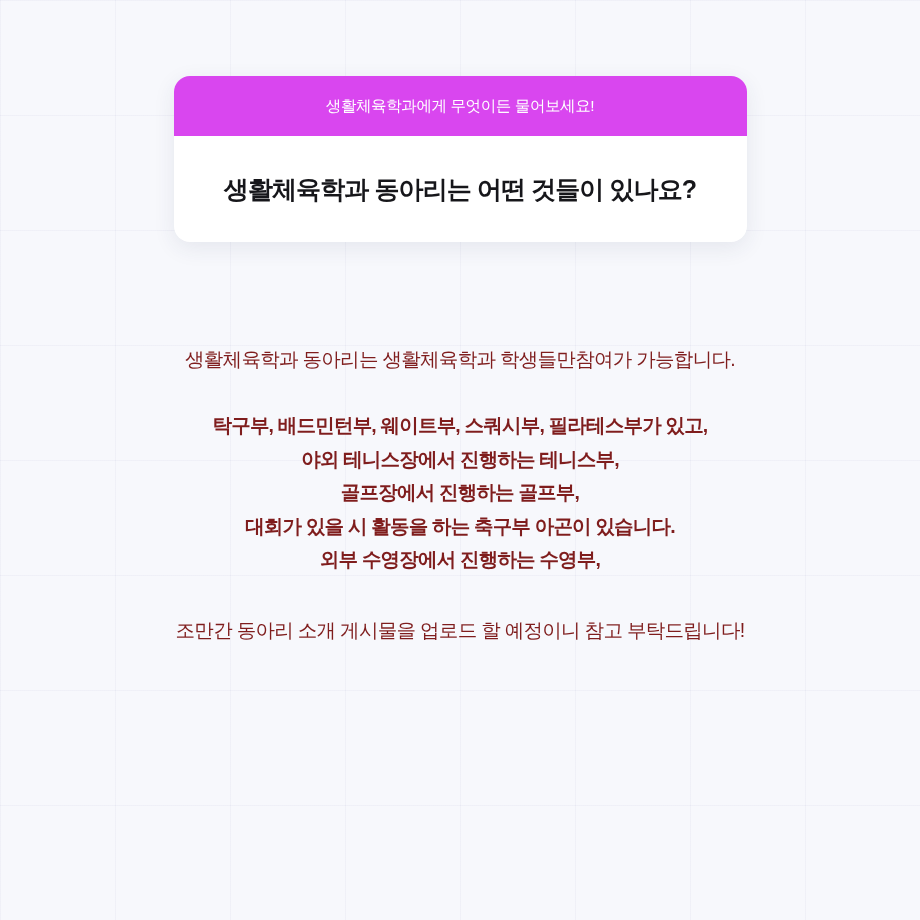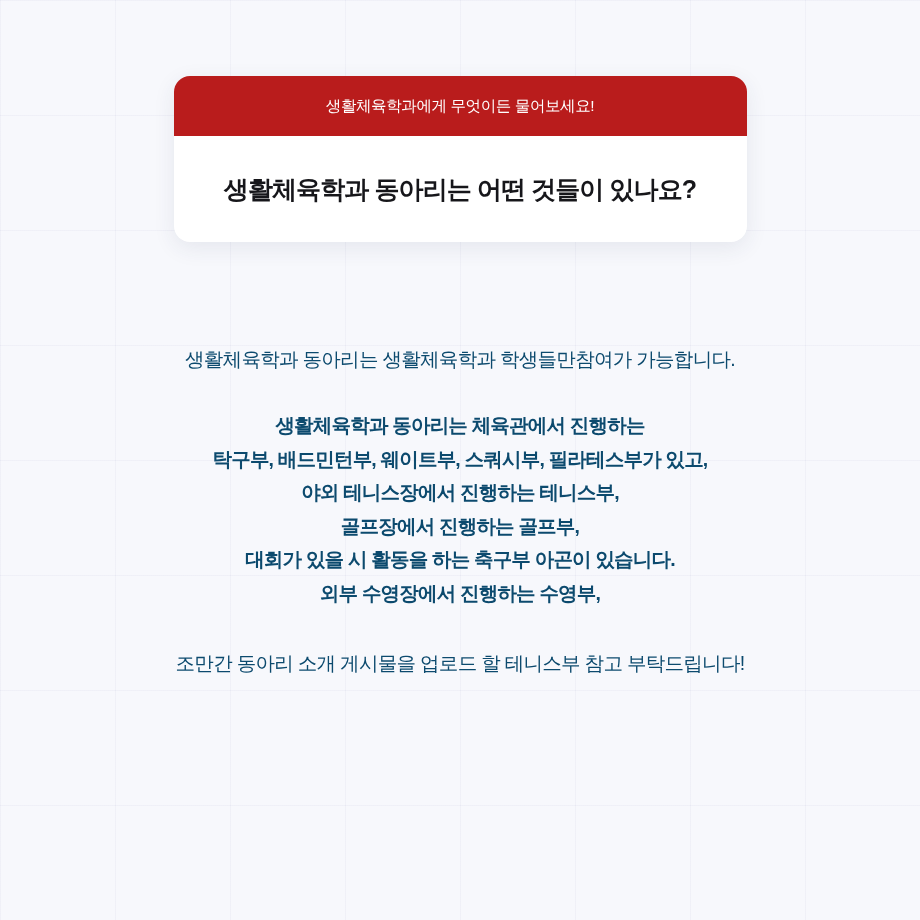--- a/index.html
+++ b/index.html
@@ -37,21 +37,21 @@
   
   .card {
     width: 573px;
     margin-top: 76px;
     border-radius: 16px;
     overflow: hidden;
     background: #ffffff;
     box-shadow: 0 6px 22px rgba(40,50,90,0.09);
   }
   .card-header {
-    background: #b91c1c;
+    background: #d946ef;
     color: #ffffff;
     height: 60px;
     display: flex;
     align-items: center;
     justify-content: center;
     font-size: 15.5px;
     letter-spacing: -0.4px;
     font-weight: 400;
   }
   .card-body {
@@ -68,21 +68,21 @@
     letter-spacing: -0.9px;
     text-align: left;
     color: #16161a;
   }
 
   
   .answer {
     width: 860px;
     margin-top: 82px;
     text-align: center;
-    color: #0c4a6e;
+    color: #7f1d1d;
   }
   .para {
     font-size: 19.5px;
     line-height: 1.62;
     letter-spacing: -0.7px;
     font-weight: 500;
   }
   .para.lead {
     margin-bottom: 34px;
   }
@@ -114,25 +114,24 @@
     <div class="card-body">
       <div class="card-question">생활체육학과  동아리는 어떤 것들이 있나요?</div>
     </div>
   </div>
 
   <div class="answer">
 
     <p class="para lead">생활체육학과 동아리는 생활체육학과 학생들만참여가 가능합니다.</p>
 
     <p class="para list">
-      <span class="line">생활체육학과 동아리는 체육관에서 진행하는</span>
       <span class="line">탁구부, 배드민턴부, 웨이트부, 스쿼시부, 필라테스부가 있고,</span>
       <span class="line">야외 테니스장에서 진행하는 테니스부,</span>
       <span class="line">골프장에서 진행하는 골프부,</span>
       <span class="line">대회가 있을 시 활동을 하는 축구부 아곤이 있습니다.</span>
       <span class="line">외부 수영장에서 진행하는 수영부,</span>
     </p>
 
-    <p class="para closing">조만간 동아리 소개 게시물을 업로드 할 테니스부 참고 부탁드립니다!</p>
+    <p class="para closing">조만간 동아리 소개 게시물을 업로드 할 예정이니 참고 부탁드립니다!</p>
 
   </div>
 
 </div>
 
 </body></html>

